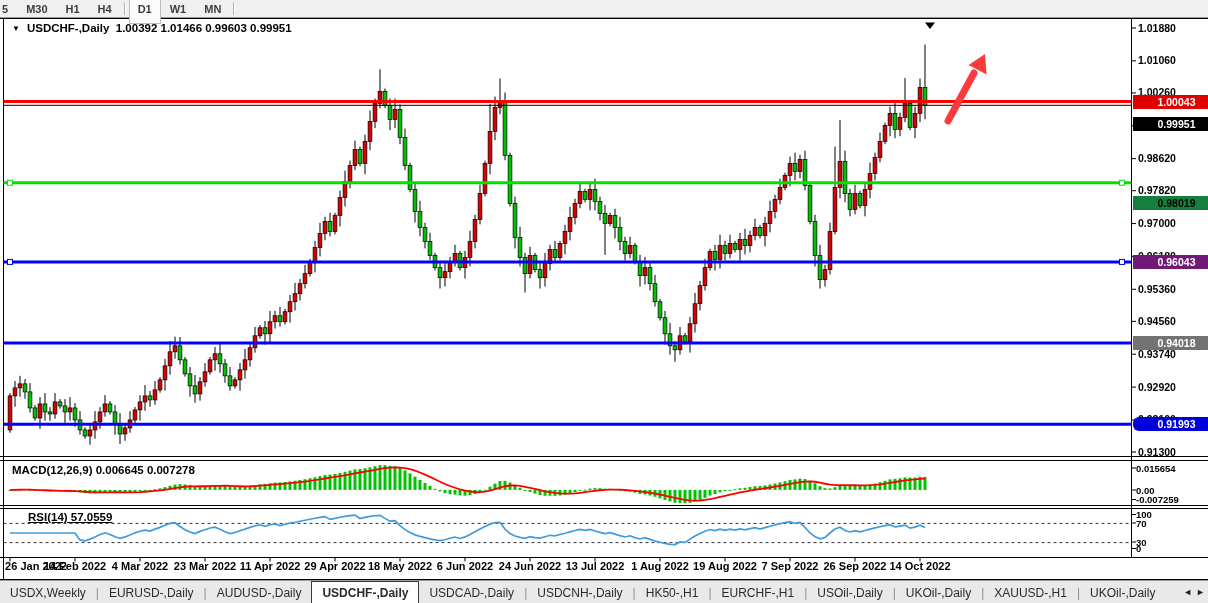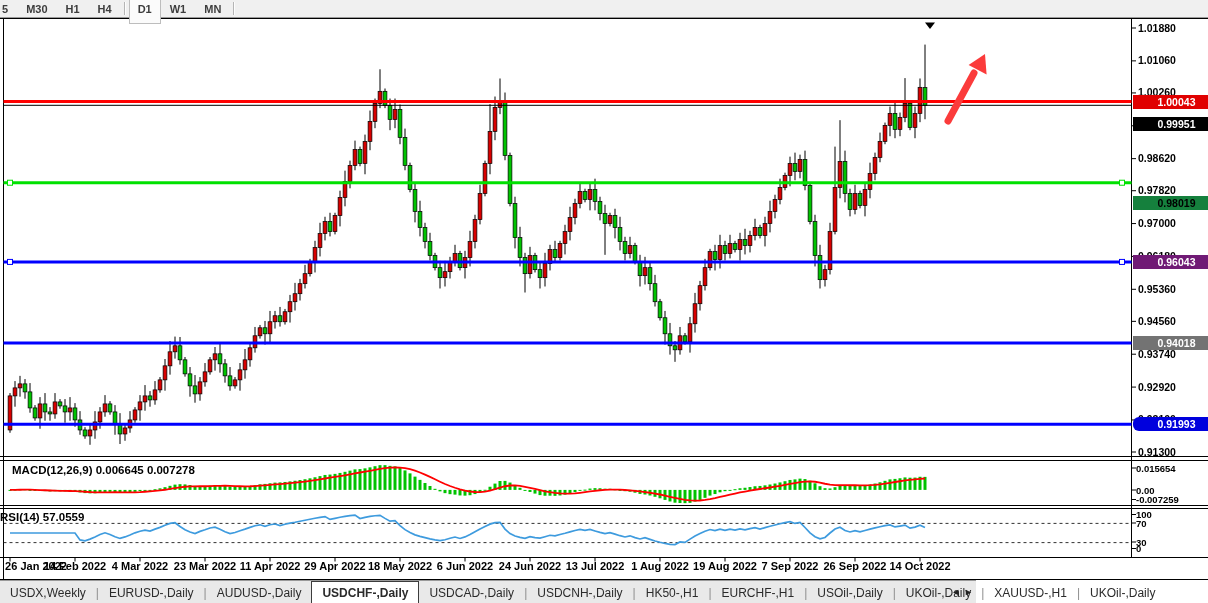--- a/index.html
+++ b/index.html
@@ -15,28 +15,28 @@
   .tfsep{width:0;height:13px;border-left:1px solid #b5b5b5;border-right:1px solid #fdfdfd;margin:0 3px;}
 
   
   #chart-svg{position:absolute;left:0;top:17px;z-index:1;}
 
   
   .ovl{position:absolute;color:#000;z-index:5;white-space:nowrap;}
   #title-row{left:12px;top:22px;font:700 11.5px "Liberation Sans",sans-serif;}
   #title-row .tri{font-size:8px;margin-right:7px;position:relative;top:-1px;}
   #macd-label{left:12px;top:464px;font:700 11.5px "Liberation Sans",sans-serif;}
-  #rsi-label{left:0;top:511px;font:700 11.5px "Liberation Sans",sans-serif;}
+  #rsi-label{left:28px;top:511px;font:700 11.5px "Liberation Sans",sans-serif;text-decoration:underline;}
 
   
   .badge{position:absolute;left:1133px;width:87px;height:14px;text-align:center;
          font:700 10.5px "Liberation Sans",sans-serif;line-height:14px;z-index:6;}
 
   
-  #tabbar{position:absolute;left:0;top:580px;width:976px;height:23px;background:#e9e9e9;
+  #tabbar{position:absolute;left:0;top:580px;width:1208px;height:23px;background:#e9e9e9;
           border-top:1px solid #9a9a9a;display:flex;align-items:stretch;z-index:4;}
   .tab{font:400 12px "Liberation Sans",sans-serif;color:#2b2b2b;padding:0 10px;
        display:flex;align-items:center;cursor:default;}
   .tab.active{background:#fff;border:1px solid #3c3c3c;border-bottom:none;font-weight:700;}
   .tabsep{color:#8f8f8f;display:flex;align-items:center;font-size:12px;}
   #tab-arrows{position:absolute;right:3px;top:0;height:22px;display:flex;align-items:center;
               gap:4px;font-size:9px;color:#222;}
 </style>
 </head>
 <body>
@@ -730,20 +730,23 @@
       <text x="855" y="553" text-anchor="middle" font-size="11" font-weight="600" fill="#000" font-family="&quot;Liberation Sans&quot;,sans-serif">26 Sep 2022</text>
       <line x1="920" y1="540.5" x2="920" y2="544.5" stroke="#000" stroke-width="1"></line>
       <text x="920" y="553" text-anchor="middle" font-size="11" font-weight="600" fill="#000" font-family="&quot;Liberation Sans&quot;,sans-serif">14 Oct 2022</text>
       <polygon points="925,5.5 935,5.5 930,12" fill="#000"></polygon>
       <g>
         <line x1="948" y1="104" x2="974" y2="56" stroke="#FB3B3B" stroke-width="7" stroke-linecap="round"></line>
         <polygon points="985,37 986.6,57.4 968.6,47.9" fill="#FB3B3B"></polygon>
       </g>
     </svg>
 
+  <div id="title-row" class="ovl">
+    <span class="tri">▼</span><span>USDCHF-,Daily</span>&nbsp;&nbsp;<span>1.00392 1.01466 0.99603 0.99951</span>
+  </div>
 
   <div id="macd-label" class="ovl">MACD(12,26,9) 0.006645 0.007278</div>
   <div id="rsi-label" class="ovl">RSI(14) 57.0559</div>
 
   <div id="badges">
       <div class="badge" style="background: rgb(224, 0, 0); color: rgb(255, 255, 255); top: 94.6196px;">1.00043</div>
       <div class="badge" style="background: #15803d; color: rgb(0, 0, 0); top: 175.733px; margin-top: 20px;">0.98019</div>
       <div class="badge" style="background: #701a75; color: rgb(255, 255, 255); top: 254.924px;">0.96043</div>
       <div class="badge" style="background: #737373; color: rgb(255, 255, 255); top: 336.078px;">0.94018</div>
       <div class="badge" style="background: rgb(0, 0, 221); color: rgb(255, 255, 255); top: 417.231px; border-radius: 6px;">0.91993</div>

